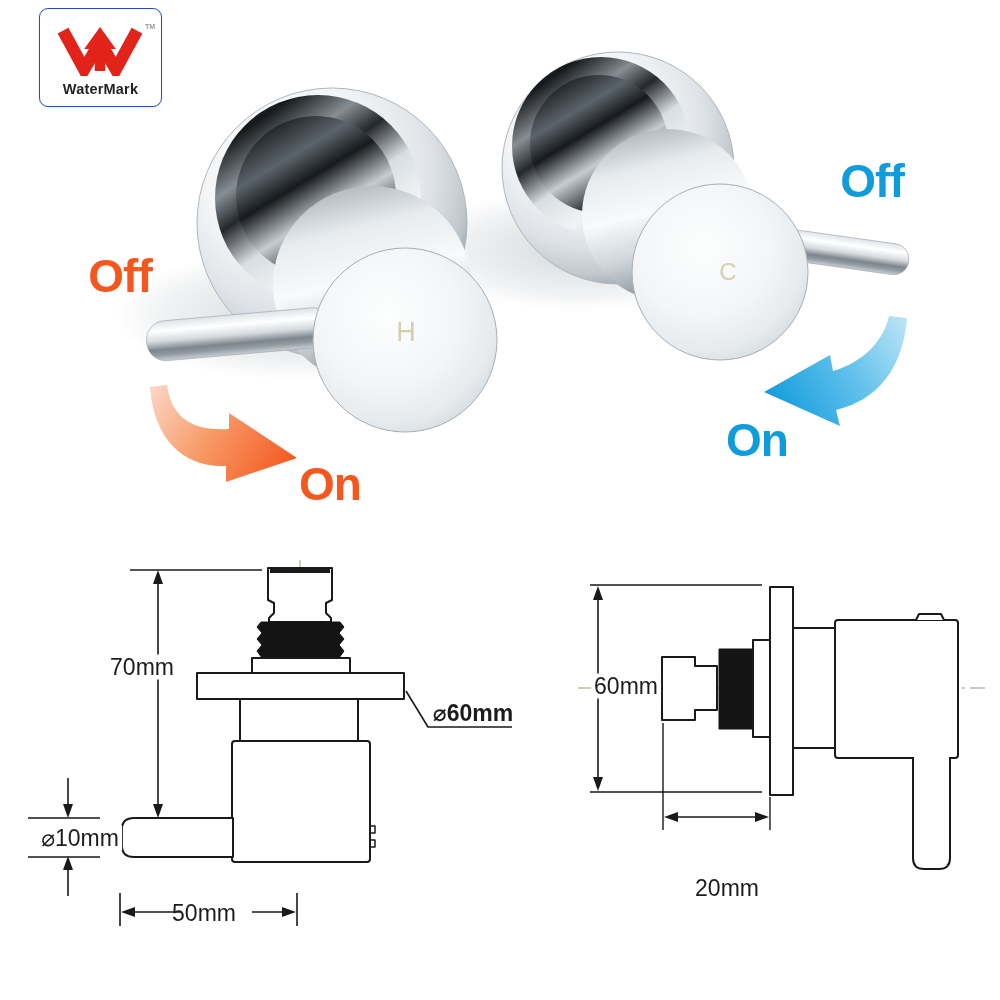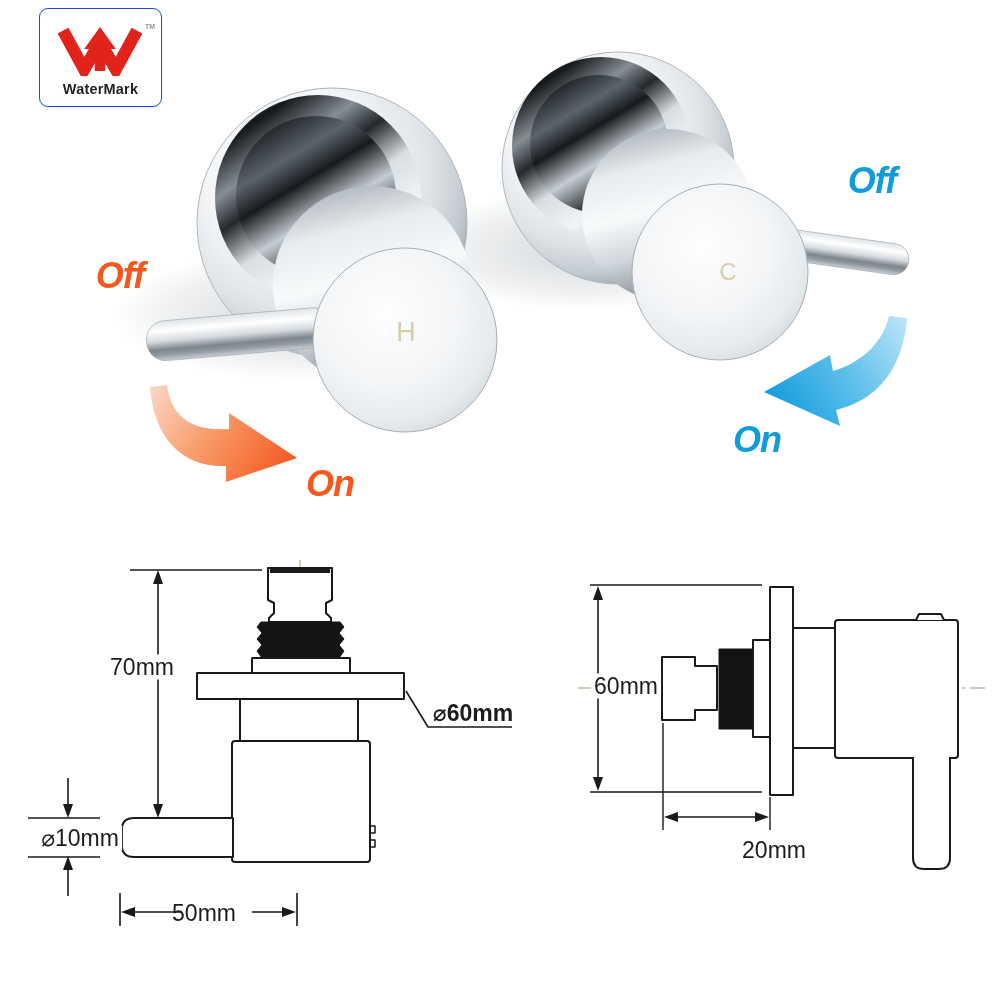--- a/index.html
+++ b/index.html
@@ -2,21 +2,21 @@
 <html><head>
 <meta charset="utf-8">
 <style>
   html,body{margin:0;padding:0;background:#ffffff;}
   #stage{
     position:relative;width:1000px;height:1000px;background:#ffffff;overflow:hidden;
     font-family:"Liberation Sans","DejaVu Sans",sans-serif;
   }
   #photo-svg{position:absolute;left:0;top:0;}
   .lbl{position:absolute;transform:translate(-50%,-50%);white-space:nowrap;line-height:1;}
-  .onoff{font-size:36px;font-weight:700;font-style:italic;letter-spacing:-1px;}
+  .onoff{font-size:46px;font-weight:700;letter-spacing:-1px;}
   .onoff.hot{color:#f4581f;}
   .onoff.cold{color:#109bdb;}
   .engraved{color:#d8cdab;font-weight:400;}
   .dim{font-size:23px;color:#1c1c1c;}
   .dim.onwhite{background:#ffffff;padding:1px 3px;}
   
   #watermark-logo{
     position:absolute;left:15px;top:8px;width:121px;height:97px;background:#ffffff;
     border:1px solid #1d4ed8;border-radius:9px;box-shadow:0 1px 3px rgba(0,0,0,0.08);margin-left:24px;
   }
@@ -192,15 +192,15 @@
   <div class="lbl onoff cold" style="left:757px;top:440px;">On</div>
 
   <div class="lbl engraved" style="left:406px;top:332px;font-size:27px;">H</div>
   <div class="lbl engraved" style="left:728px;top:272px;font-size:24px;">C</div>
 
   <div class="lbl dim onwhite" style="left:142px;top:667px;">70mm</div>
   <div class="lbl dim" style="left:473px;top:713px;font-weight:bold;">⌀60mm</div>
   <div class="lbl dim onwhite" style="left:80px;top:838px;">⌀10mm</div>
   <div class="lbl dim" style="left:204px;top:913px;">50mm</div>
   <div class="lbl dim onwhite" style="left:626px;top:686px;">60mm</div>
-  <div class="lbl dim" style="left:727px;top:850px;margin-left:47px;">20mm</div>
+  <div class="lbl dim" style="left:727px;top:888px;">20mm</div>
 
 </div>
 
 </body></html>

